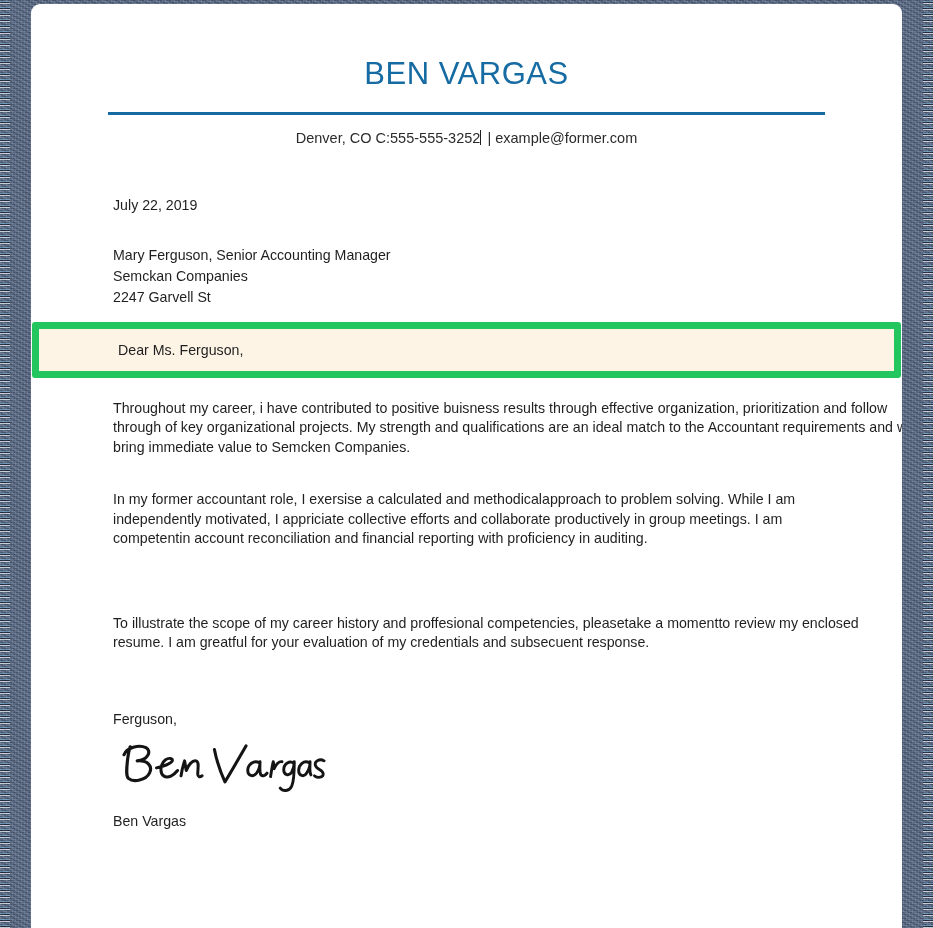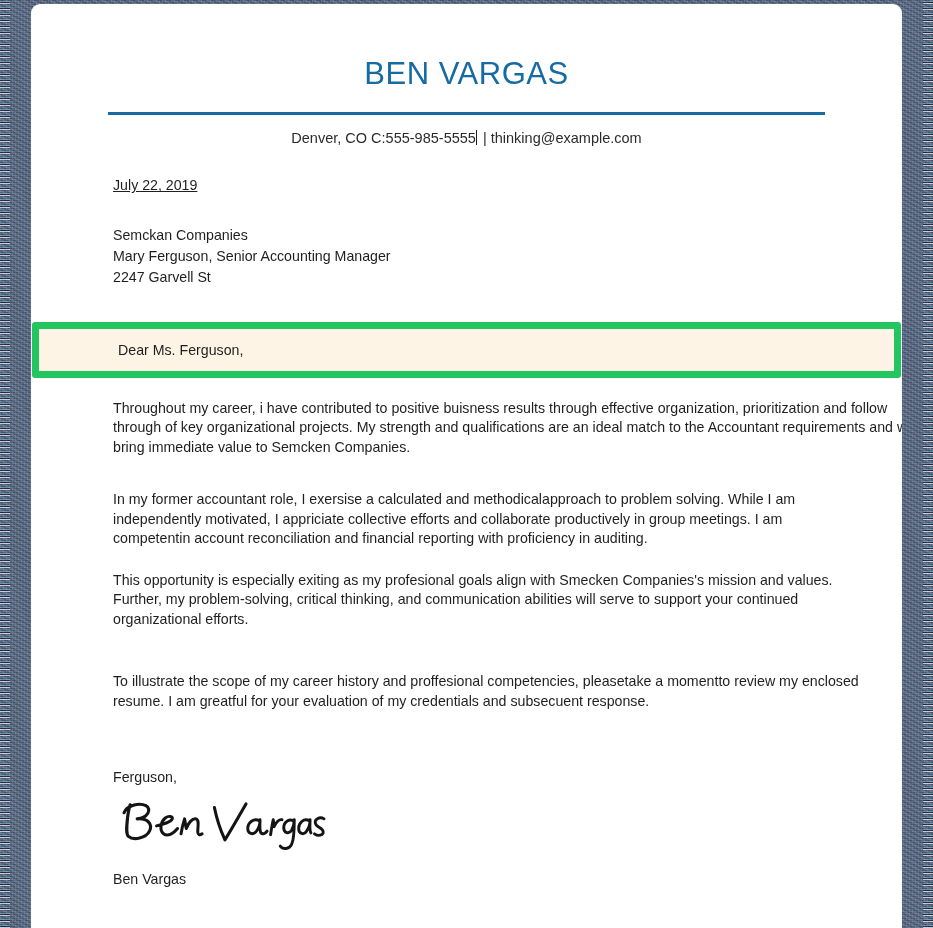--- a/index.html
+++ b/index.html
@@ -99,23 +99,22 @@
     margin: 0 2px 0 0;
   }
 
   
   .body-col {
     padding: 0 0 0 82px;
     font-size: 14.2px;
     color: #1f1f1f;
   }
   .date-line {
-    margin-top: 28px;
+    margin-top: 48px;
     line-height: 1.45;
-    text-decoration: underline;
   }
   .recipient {
     margin-top: 29px;
     line-height: 1.47;
   }
   .recipient div { white-space: nowrap; }
 
   
   .salutation-highlight {
     position: absolute;
@@ -176,48 +175,47 @@
 <div id="app">
 
   <div id="page">
     <div class="page-inner">
 
       <div class="letterhead">
         <h1 class="name-heading">BEN VARGAS</h1>
 
         <div class="rule"></div>
 
-        <div class="contact-line"><span>Denver, CO C:555-985-5555</span><span class="caret"></span> <span>|</span> <span>thinking@example.com</span></div>
+        <div class="contact-line"><span>Denver, CO C:555-555-3252</span><span class="caret"></span> <span>|</span> <span>example@former.com</span></div>
       </div>
 
       <div class="body-col">
         <div class="date-line">July 22, 2019</div>
 
         <div class="recipient">
+          <div>Mary Ferguson, Senior Accounting Manager</div>
           <div>Semckan Companies</div>
-          <div>Mary Ferguson, Senior Accounting Manager</div>
           <div>2247 Garvell St</div>
         </div>
       </div>
 
       <div class="salutation-highlight">
         <span>Dear Ms. Ferguson,</span>
       </div>
 
       <div class="letter-body">
 
         <p class="para overflow">Throughout my career, i have contributed to positive buisness results through effective organization, prioritization and follow through of key organizational projects. My strength and qualifications are an ideal match to the Accountant requirements and will bring immediate value to Semcken Companies.</p>
 
         <div class="gap-lg"></div>
 
         <p class="para">In my former accountant role, I exersise a calculated and methodicalapproach to problem solving. While I am independently motivated, I appriciate collective efforts and collaborate productively in group meetings. I am competentin account reconciliation and financial reporting with proficiency in auditing.</p>
 
         <div class="gap-md"></div>
 
-        <p class="para">This opportunity is especially exiting as my profesional goals align with Smecken Companies's mission and values. Further, my problem-solving, critical thinking, and communication abilities will serve to support your continued organizational efforts.</p>
 
         <div class="gap-xl"></div>
 
         <p class="para">To illustrate the scope of my career history and proffesional competencies, pleasetake a momentto review my enclosed resume. I am greatful for your evaluation of my credentials and subsecuent response.</p>
 
         <div class="closing">Ferguson,</div>
 
         <div class="signature">
           <svg viewBox="5 2 245 60" width="215" height="62" aria-hidden="true">
             <g fill="none" stroke="#141414" stroke-linecap="round" stroke-linejoin="round">

